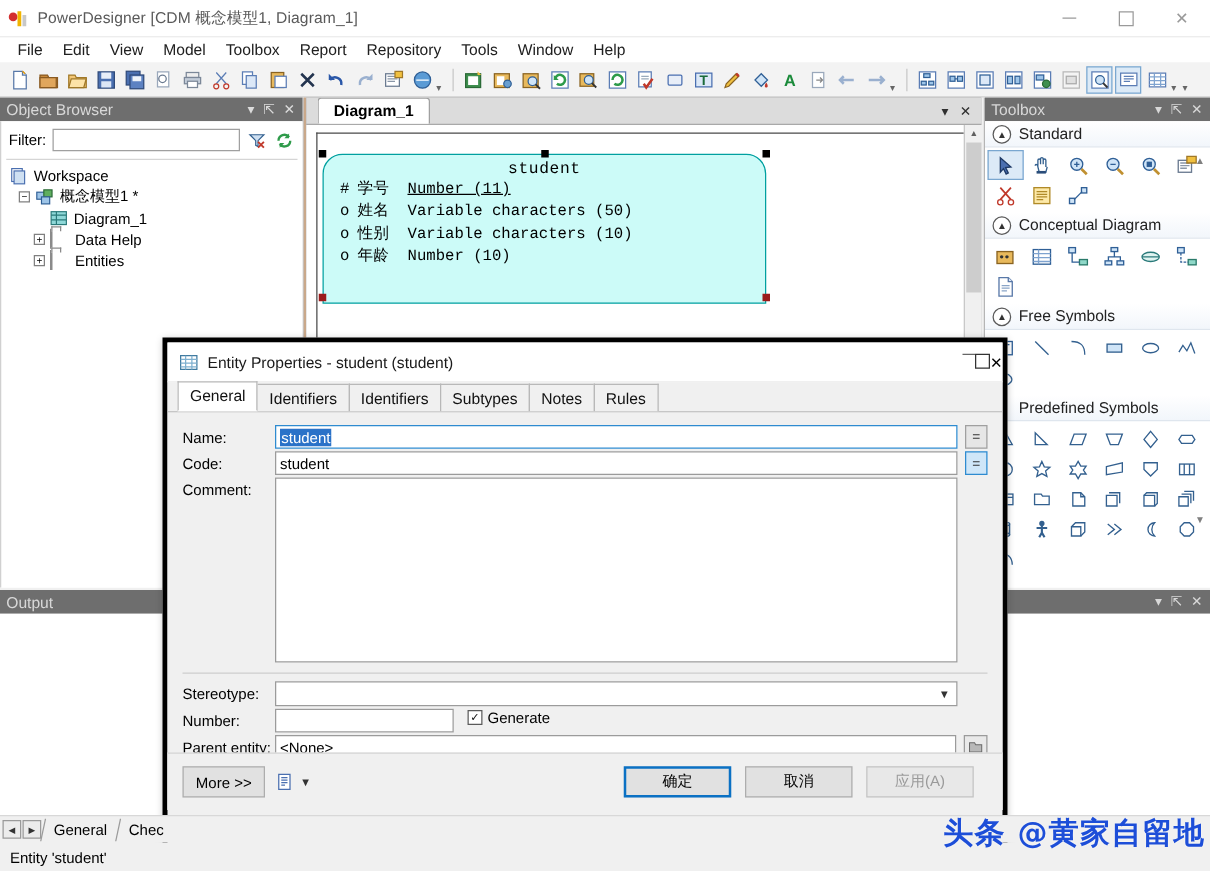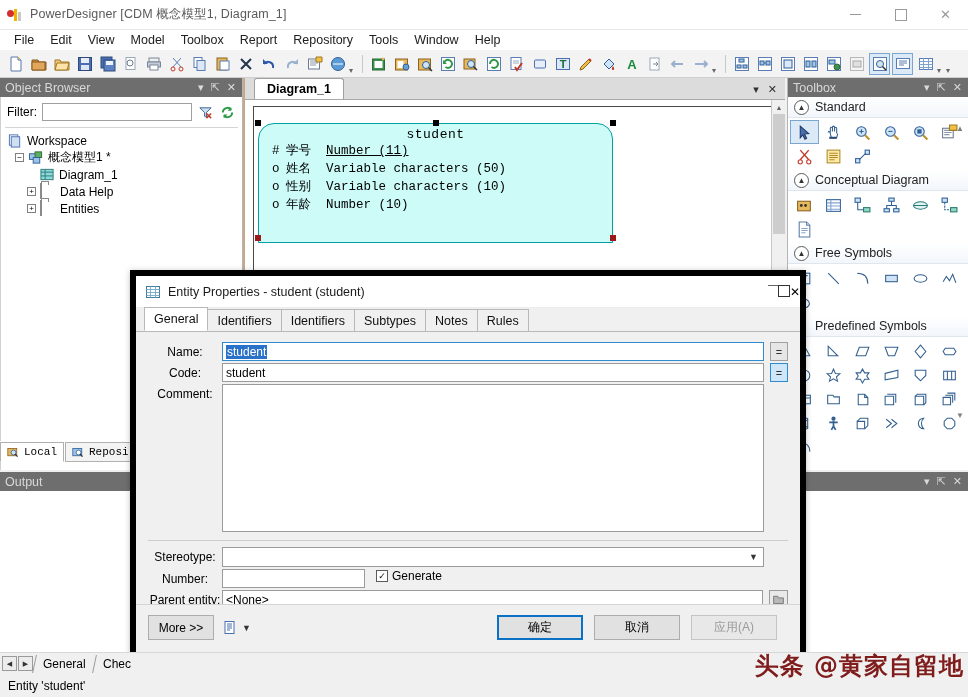--- a/index.html
+++ b/index.html
@@ -219,23 +219,22 @@
   .tbx-scroll-up, .tbx-scroll-dn {
     position:absolute; right:2px; width:12px; height:14px; display:flex;align-items:center;justify-content:center;
     font-size:8px; color:#808080;
   }
   .tbx-scroll-up { top: 24px; }
   .tbx-scroll-dn { bottom: 48px; }
 
   
   .dialog {
     position: absolute; left: 130px; top: 270px; width: 676px; height: 419px;
-    background: #f0f0f0; border: 6px solid #000000;
+    background: #f0f0f0; border: 4px solid #000000;
     box-shadow: 0 1px 6px rgba(0,0,0,.25);
-    text-align: center;
   }
   .dlg-title {
     height: 32px; background: #ffffff; display: flex; align-items: center;
     border-bottom: 1px solid #ececec;
   }
   .dlg-title .dico { width: 16px; height: 16px; margin: 0 7px 0 9px; flex:none; }
   .dlg-title .t { font-size: 12.5px; color: #1a1a1a; }
   .dlg-wctrls { margin-left:auto; display:flex; }
   .dlg-wctrls .dmin::after{content:'';display:block;width:10px;height:1px;background:#666;}
   .dlg-wctrls .dmax::after{content:'';display:block;width:10px;height:10px;border:1px solid #333;}
@@ -309,21 +308,21 @@
   }
   .btab span { transform: skewX(12deg); }
   .statusbar {
     position: absolute; left: 0; top: 674px; width: 968px; height: 23px;
     background: #f0f0f0; display: flex; align-items: center; padding-left: 8px;
     font-size: 12px; color: #000;
   }
   
   .watermark {
     position: absolute; right: 4px; top: 650px;
-    font-size: 24px; font-weight: bold; color: #7f1d1d;
+    font-size: 24px; font-weight: bold; color: #1d4ed8;
     letter-spacing: 1px; white-space: nowrap; pointer-events: none;
     font-family: "DejaVu Sans", sans-serif;
     text-shadow: 0 0 2px rgba(255,255,255,.6);
   }
   
   .red-arrow { position:absolute; left:150px; top:355px; width:80px; height:110px; pointer-events:none; }
 </style>
 </head>
 <body>
 
@@ -686,38 +685,20 @@
         <div class="tnode" style="padding-left:22px;">
           <span class="expander">+</span>
           <span class="ticon"><span class="folder"></span></span>
           <span>Entities</span>
         </div>
 
       </div>
     </div>
   </div>
 
-  <div class="lr-tabs">
-    <div class="lr-tab active">
-      <svg width="13" height="13" viewBox="0 0 16 16">
-          <rect x="1" y="3" width="11" height="9" fill="#e8b95c" stroke="#8a6320"></rect>
-          <circle cx="8" cy="8" r="3" fill="#cfe4f7" stroke="#2f5f96"></circle>
-          <path d="M10 10l3 3" stroke="#333" stroke-width="1.5"></path>
-        </svg>
-      <span>Local</span>
-    </div>
-    <div class="lr-tab">
-      <svg width="13" height="13" viewBox="0 0 16 16">
-          <rect x="1" y="3" width="11" height="9" fill="#9ec5e8" stroke="#2f5f96"></rect>
-          <circle cx="8" cy="8" r="3" fill="#fff" stroke="#2f5f96"></circle>
-          <path d="M10 10l3 3" stroke="#333" stroke-width="1.5"></path>
-        </svg>
-      <span>Reposi</span>
-    </div>
-  </div>
 
   <div class="vline-tan"></div>
 
   <div class="mdi">
     <div class="mdi-tabstrip">
       <div class="mdi-tab">
         <span>Diagram_1</span>
       </div>
       <div class="mdi-tabctrls">
         <span>▾</span>

